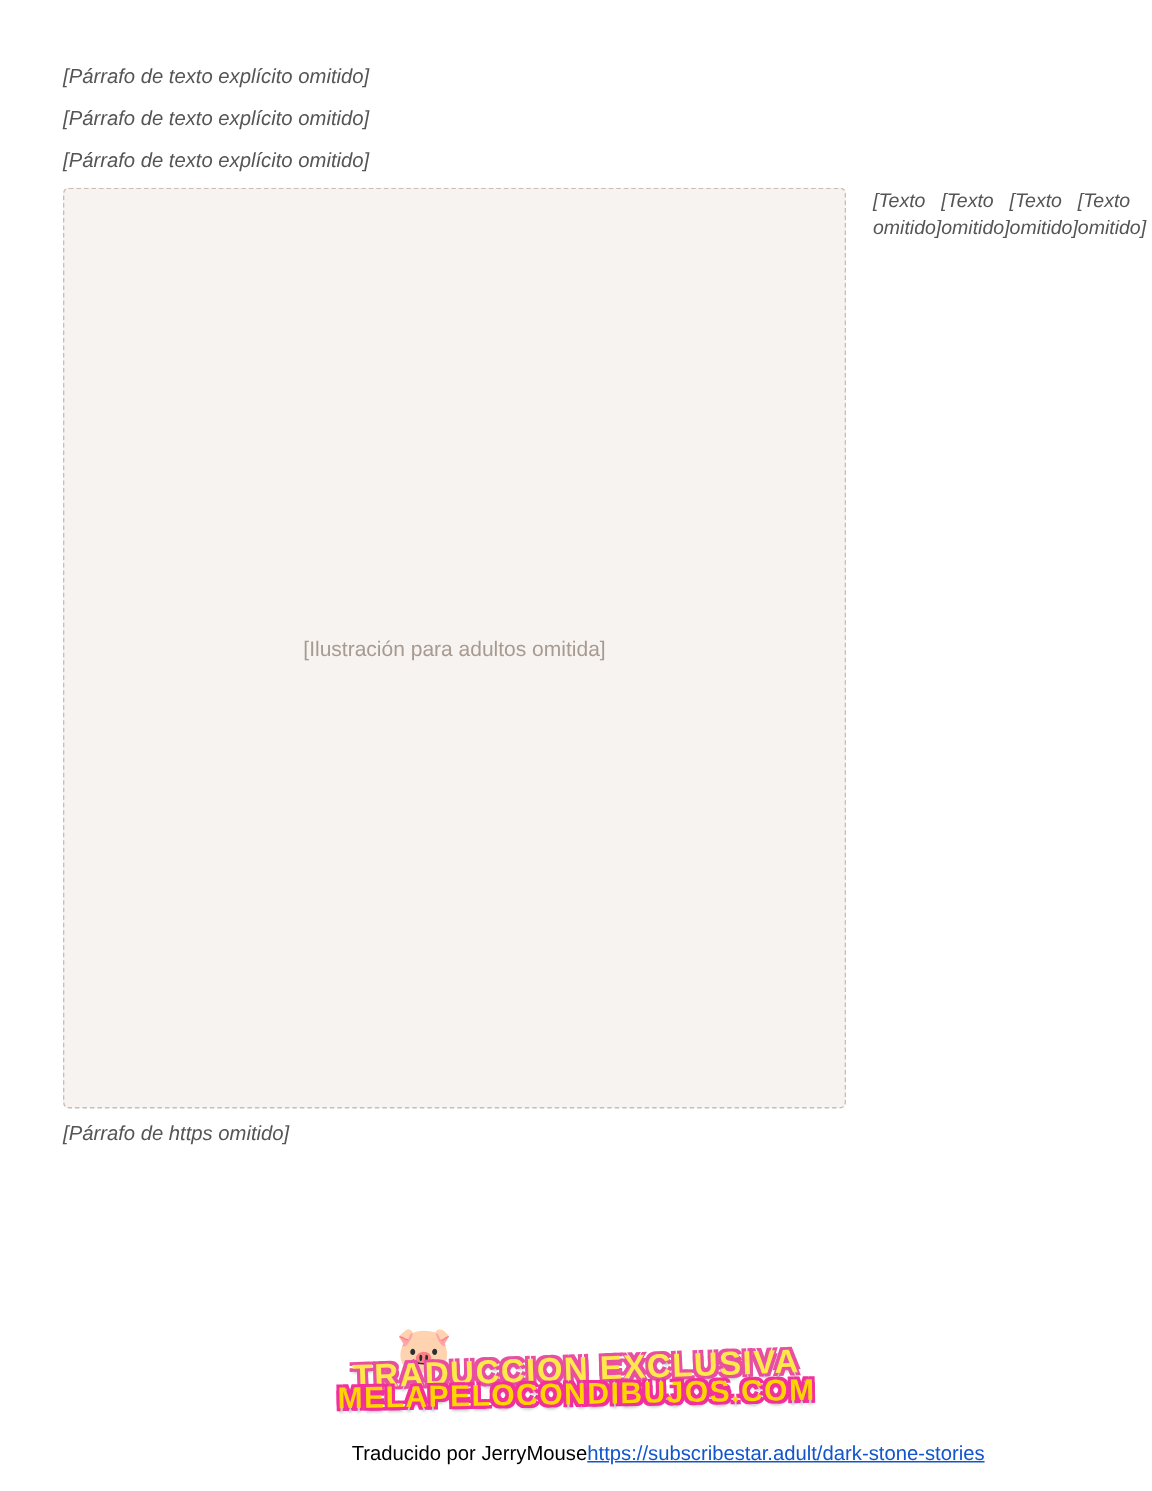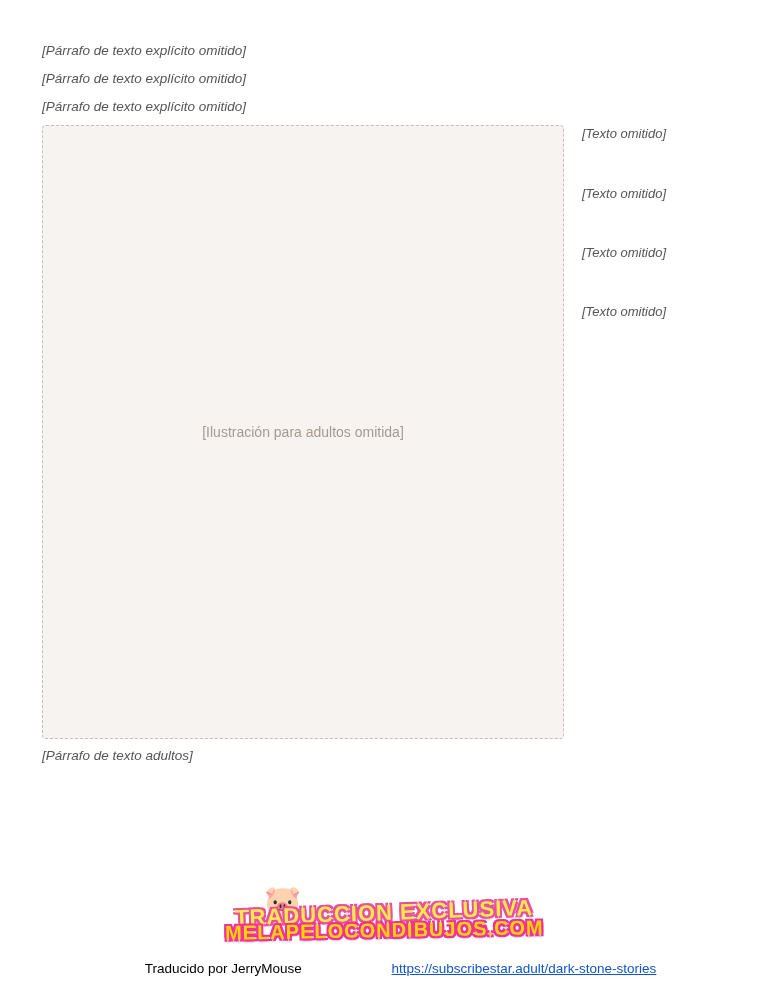--- a/index.html
+++ b/index.html
@@ -10,21 +10,21 @@
   .page{position:absolute;inset:0;padding:42px 40px 18px 42px;box-sizing:border-box;}
   .para{font-size:13.5px;line-height:1.32;margin:0 0 10px 0;color:#555;font-style:italic;}
   .top-block{width:100%;}
   .mid{display:flex;gap:18px;margin-top:6px;}
   .art-placeholder{
     width:520px;height:612px;flex:0 0 auto;
     background:#f7f3f0;border:1px dashed #c9bdb4;border-radius:4px;
     display:flex;align-items:center;justify-content:center;
     color:#a79a90;font-size:14px;text-align:center;
   }
-  .side-col{flex:1;display:flex;flex-direction:column;gap:32px;}
+  .side-col{flex:1;display:flex;flex-direction:row;}
   .side-col .para{font-size:13px;}
   .bottom-block{margin-top:8px;}
   .logo-wrap{
     position:absolute;left:0;right:0;bottom:54px;
     display:flex;flex-direction:column;align-items:center;line-height:1;
   }
   .logo-line1{
     font-size:22px;font-weight:bold;letter-spacing:1px;
     color:#ffe94a;
     text-shadow:-2px -2px 0 #e84fa0, 2px -2px 0 #e84fa0,
@@ -38,21 +38,21 @@
     text-shadow:-2px -2px 0 #f2309b, 2px -2px 0 #f2309b,
                 -2px 2px 0 #f2309b, 2px 2px 0 #f2309b,
                 0 3px 2px rgba(0,0,0,.25);
     transform:rotate(-1deg);
   }
   .pig{position:absolute;left:50%;transform:translateX(-120px);top:-16px;font-size:30px;}
   .footer-row{
     position:absolute;left:42px;right:40px;bottom:18px;
     display:flex;align-items:baseline;font-size:13.5px;
   }
-  .footer-left{flex:1;text-align:center;color:#000;margin-left:13px;}
+  .footer-left{flex:1;text-align:right;color:#000;margin-left:13px;}
   .footer-center{flex:1;text-align:center;color:#000;}
   .footer-right{flex:1;text-align:left;}
   .footer-right a{color:#1155cc;text-decoration:underline;}
 </style>
 </head>
 <body>
 
 <div class="page">
 
   <div class="top-block">
@@ -65,21 +65,21 @@
     <div class="art-placeholder">[Ilustración para adultos omitida]</div>
     <div class="side-col">
       <p class="para">[Texto omitido]</p>
       <p class="para">[Texto omitido]</p>
       <p class="para">[Texto omitido]</p>
       <p class="para">[Texto omitido]</p>
     </div>
   </div>
 
   <div class="bottom-block">
-    <p class="para">[Párrafo de texto adultos]</p>
+    <p class="para">[Párrafo de https omitido]</p>
   </div>
 
 </div>
 
 <div class="logo-wrap">
   <span class="pig">🐷</span>
   <span class="logo-line1">TRADUCCION EXCLUSIVA</span>
   <span class="logo-line2">MELAPELOCONDIBUJOS.COM</span>
 </div>
 

